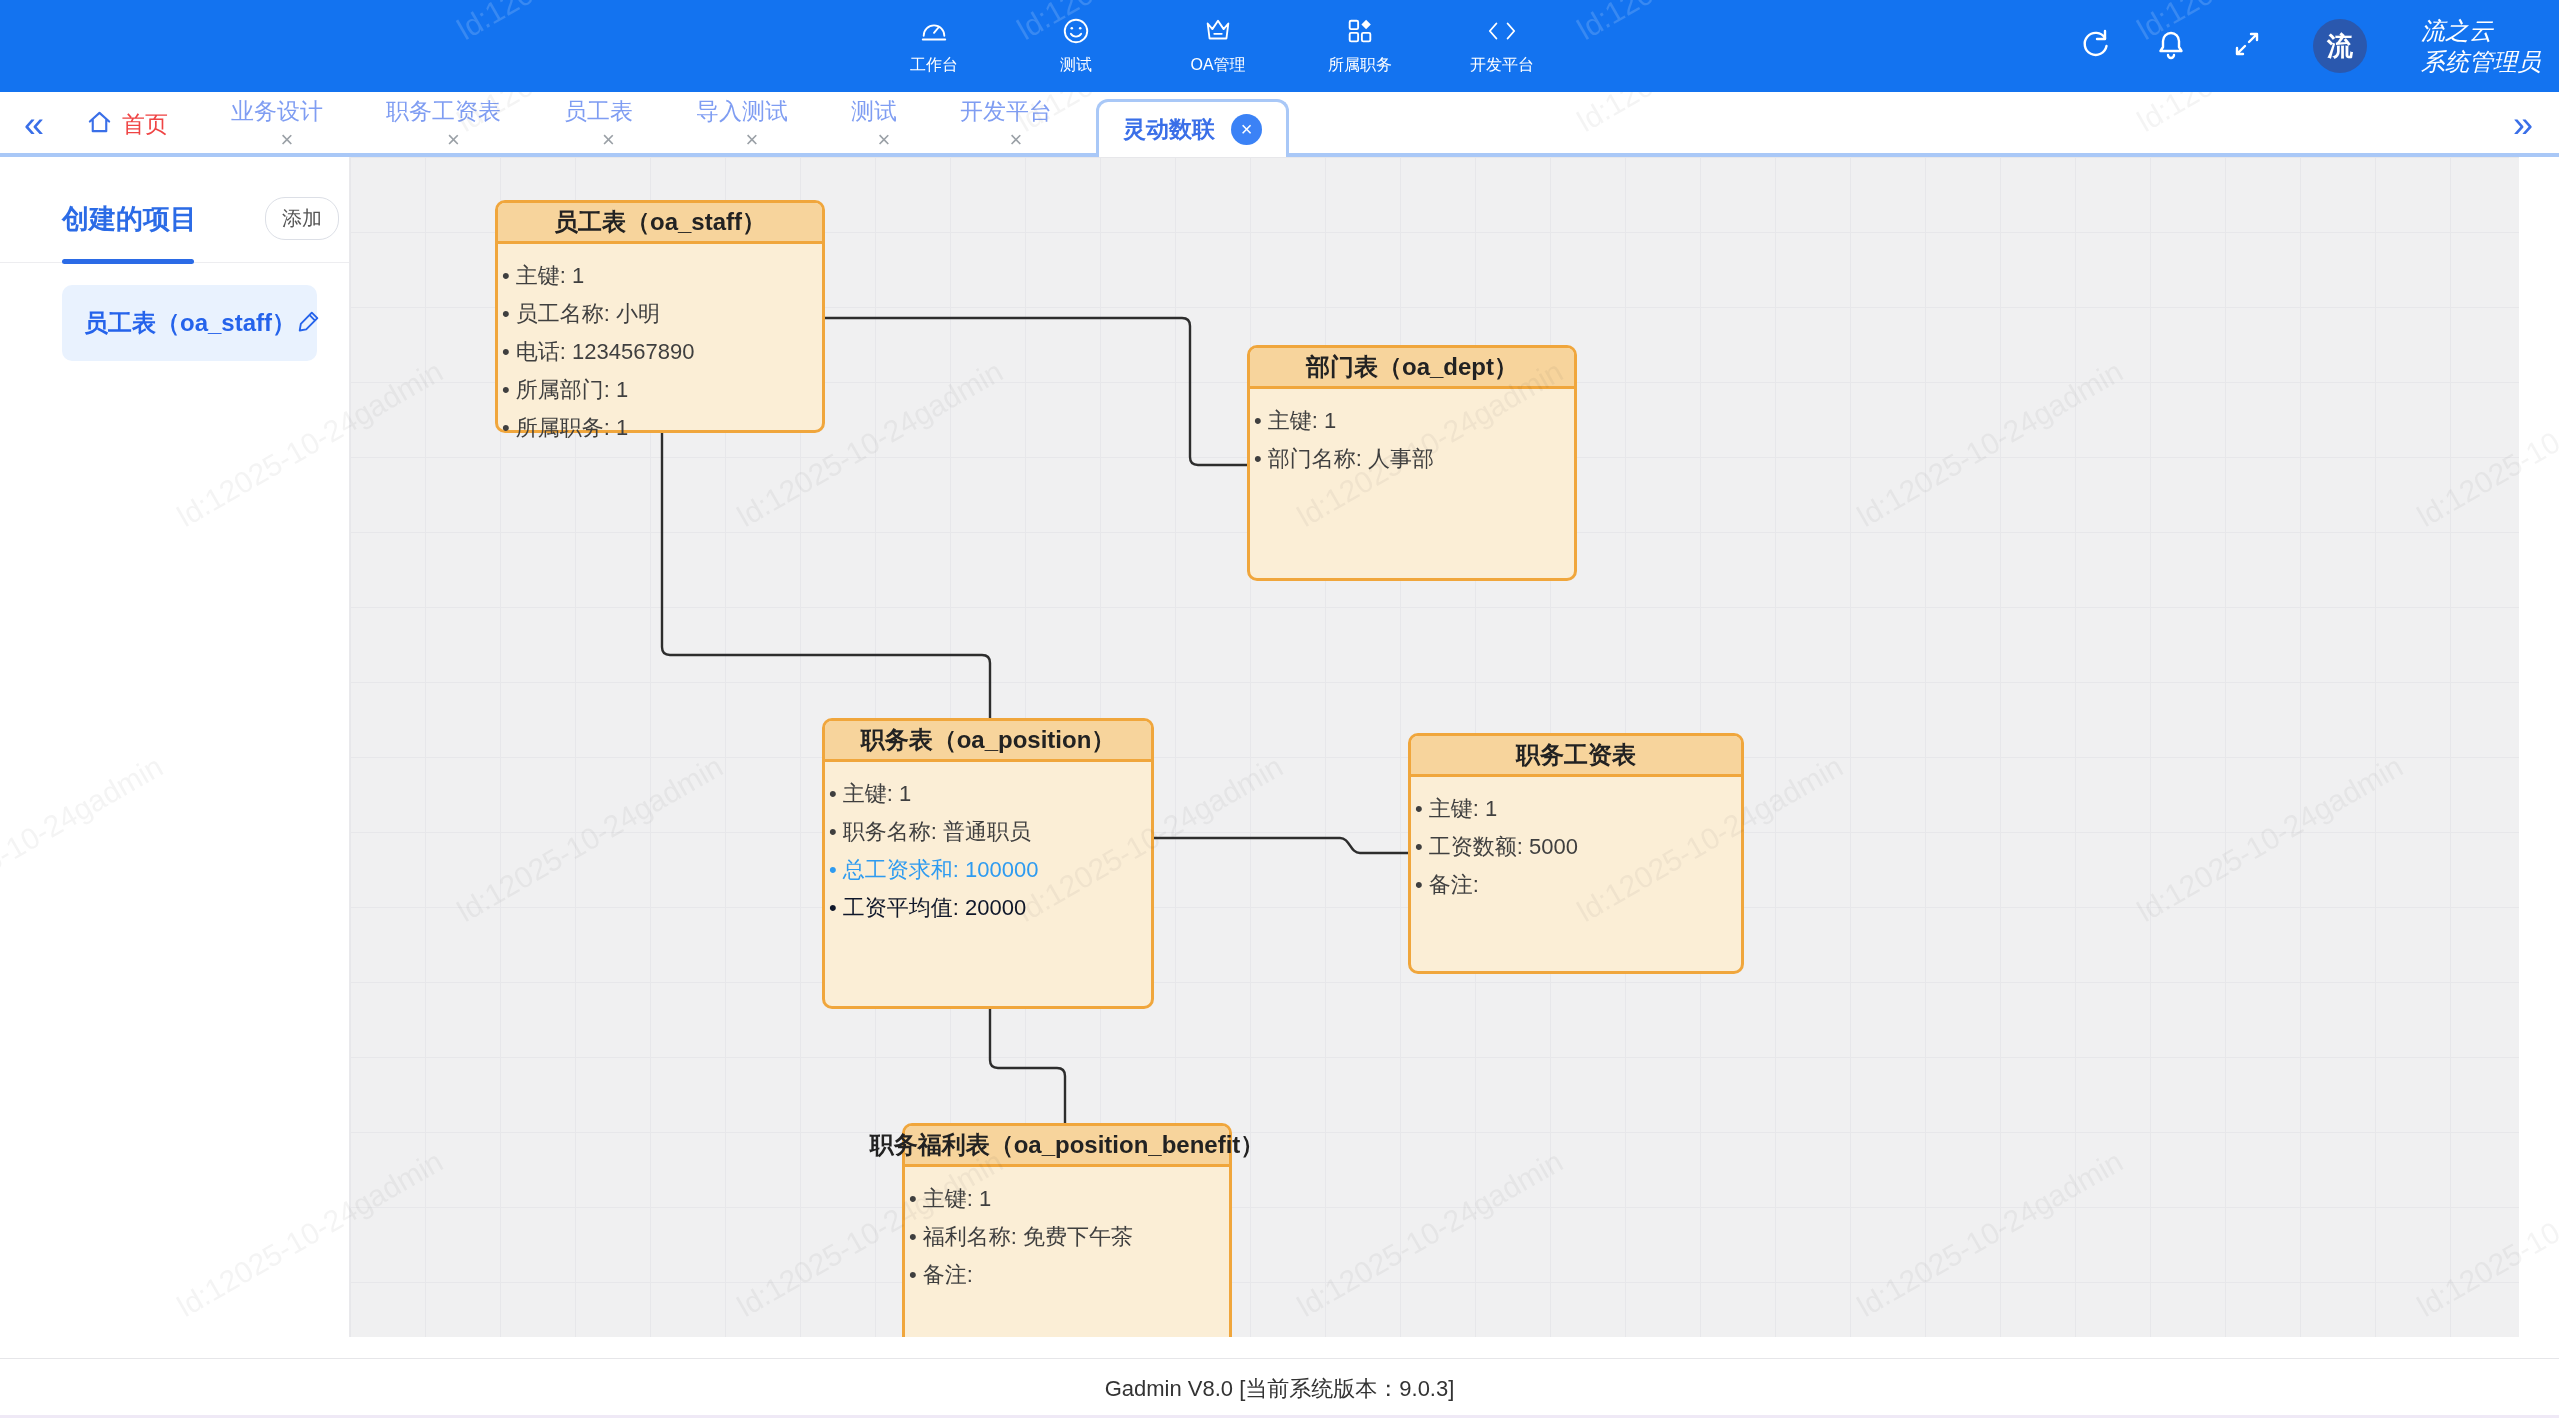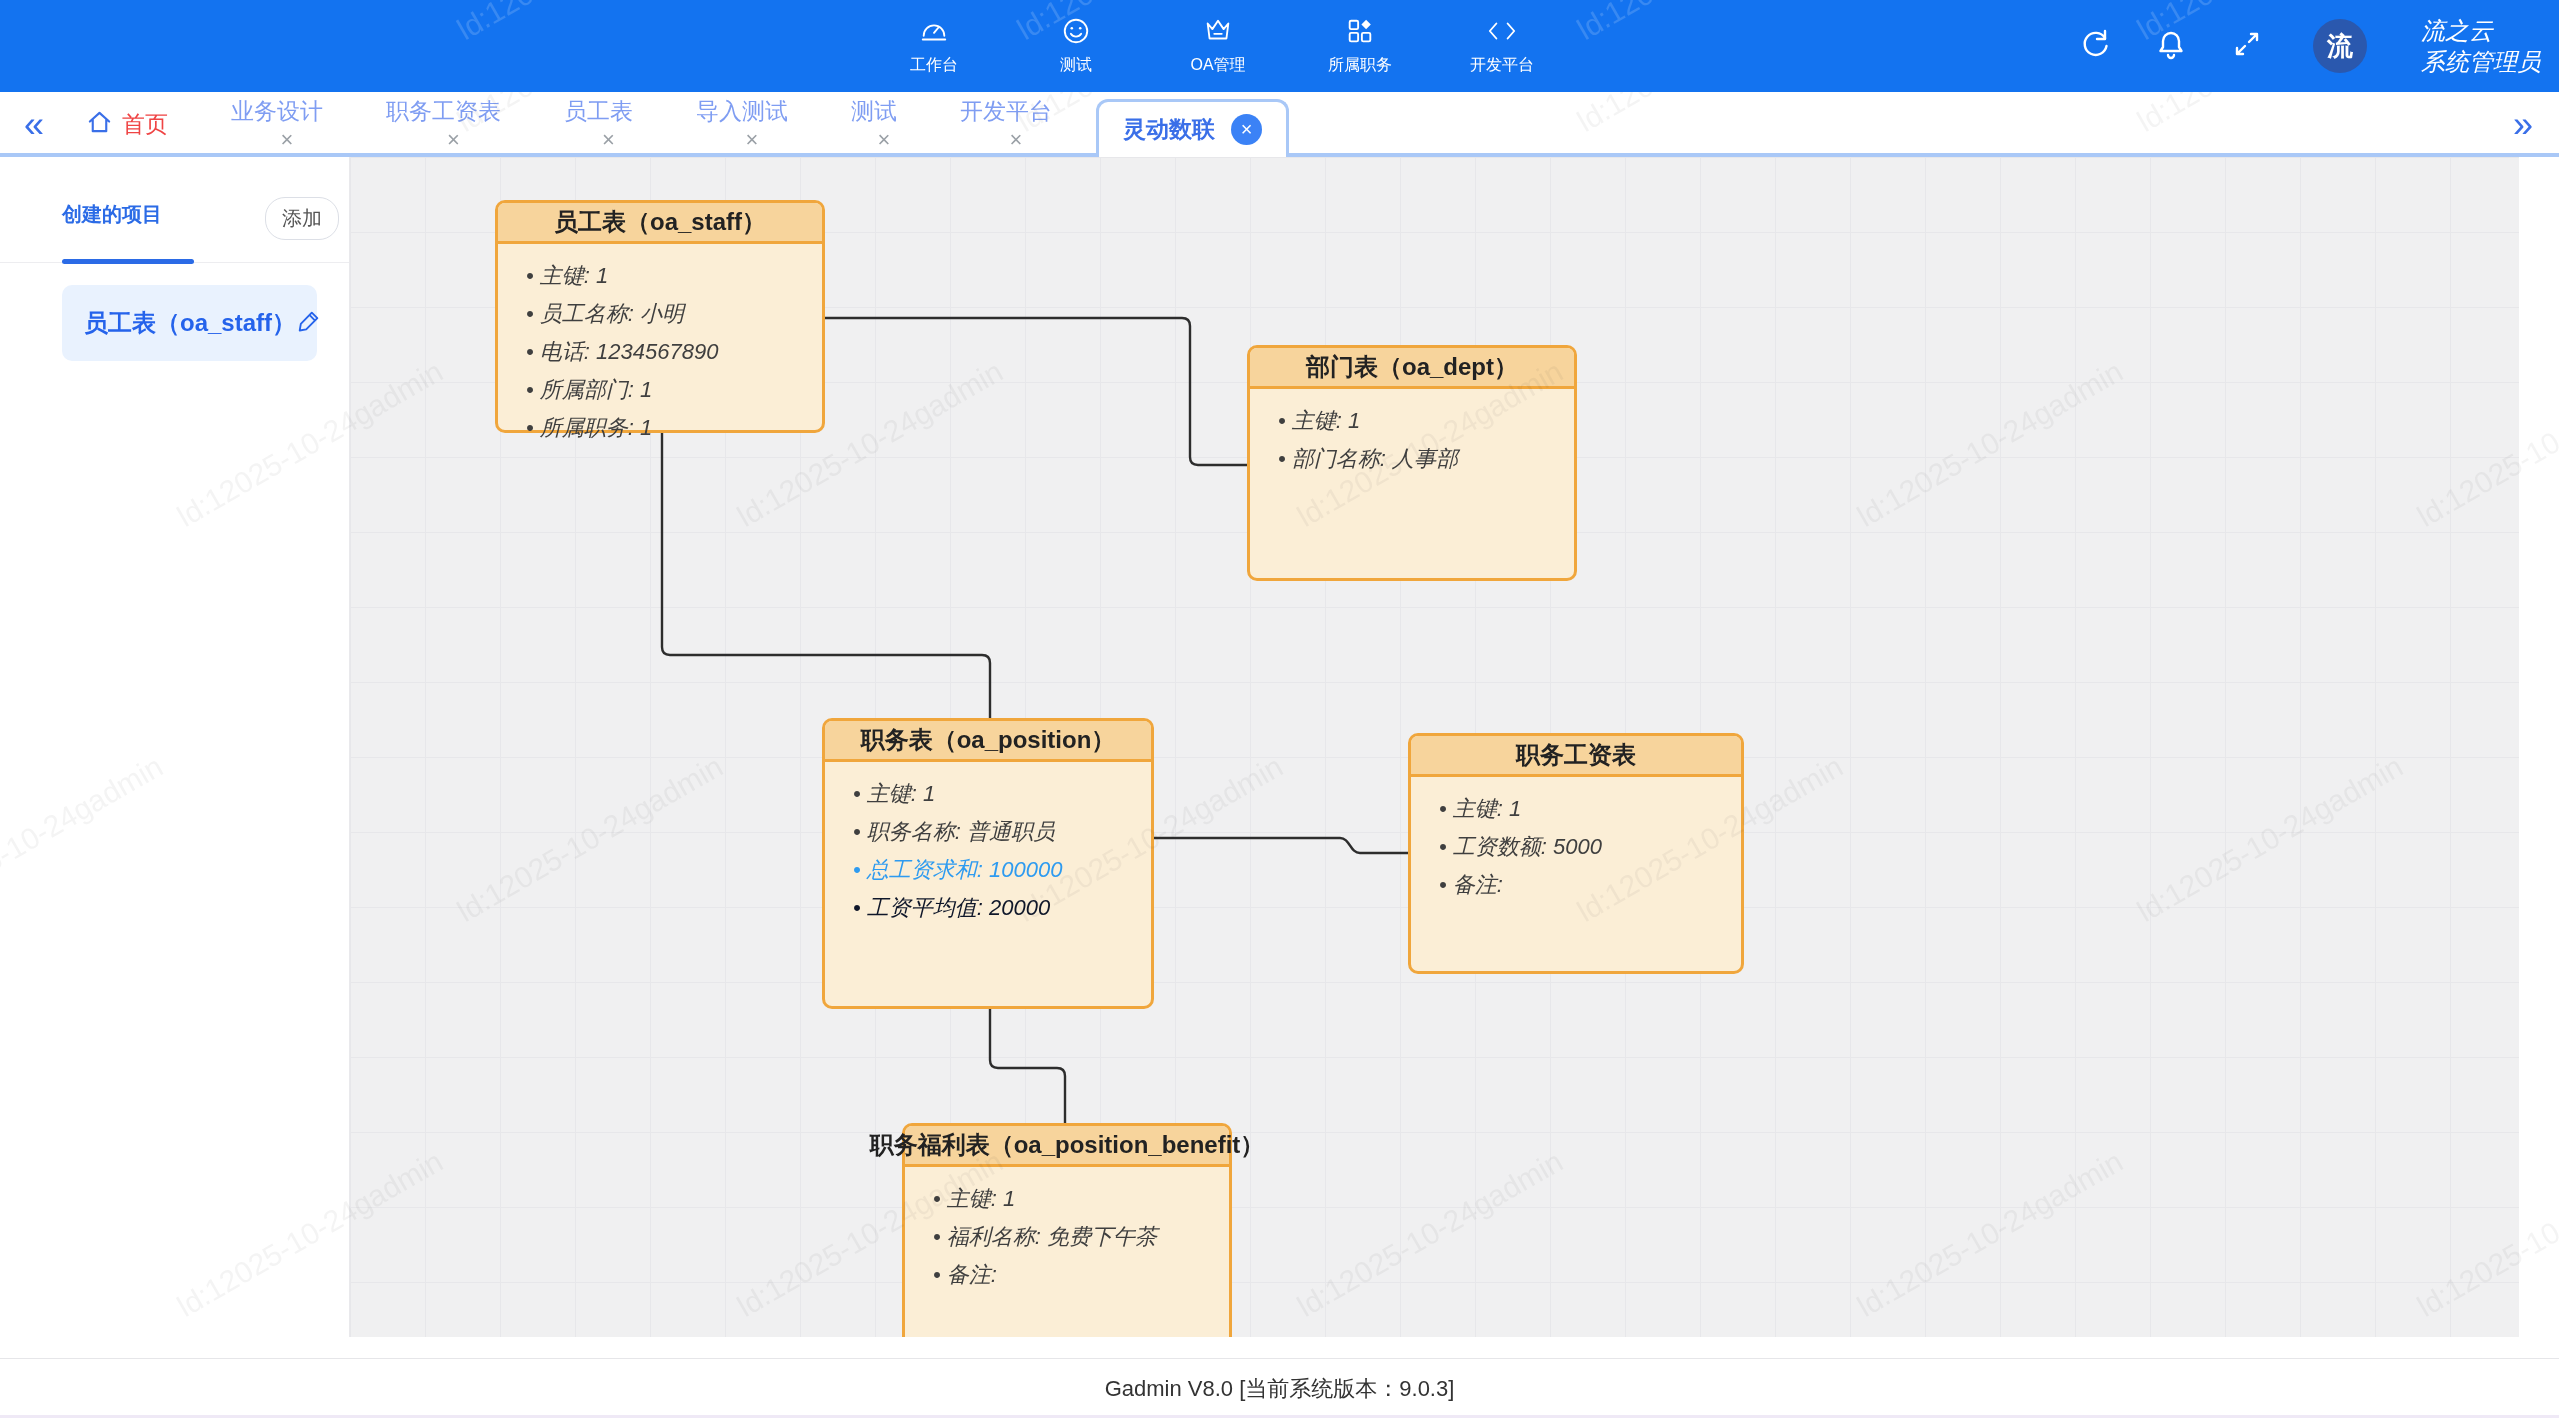--- a/index.html
+++ b/index.html
@@ -50,21 +50,21 @@
   .tab-active-close {
     width:31px; height:31px; border-radius:50%; background:#3b82f6; color:#fff;
     display:flex; align-items:center; justify-content:center; font-size:20px; cursor:pointer;
   }
   
   .sidebar {
     position:absolute; top:157px; left:0; width:350px; height:1180px; background:#fff;
     border-right:1px solid #e9e9ec;
   }
   .sb-head { display:flex; align-items:flex-start; justify-content:space-between; padding:44px 10px 0 62px; }
-  .sb-title { font-size:20px; font-weight:bold; color:#2b6be6; }
+  .sb-title { font-size:27px; font-weight:bold; color:#2b6be6; }
   .sb-add {
     font-size:20px; color:#555; background:#fff; border:1px solid #dcdfe6; border-radius:20px;
     padding:7px 16px; cursor:pointer; margin-top:-4px;
   }
   .sb-underline-row { position:relative; margin-top:18px; border-bottom:1px solid #ededf0; height:5px; }
   .sb-underline { position:absolute; left:62px; bottom:-2px; width:132px; height:5px; border-radius:3px; background:#2b6be6; }
   .sb-item {
     margin:22px 32px 0 62px; height:76px; background:#e9f2fe; border-radius:10px;
     display:flex; align-items:center; padding:0 22px; cursor:pointer;
   }
@@ -81,21 +81,21 @@
   .wires { position:absolute; top:0; left:0; width:2169px; height:1180px; }
   .wires path { stroke:#2d2d2d; stroke-width:2.4; fill:none; }
   .entity {
     position:absolute; border:3px solid #f0a63c; border-radius:10px; background:#fbeed6; cursor:move;
   }
   .entity-header {
     height:41px; background:#f7d49c; border-bottom:3px solid #f0a63c; border-radius:7px 7px 0 0;
     display:flex; align-items:center; justify-content:center;
     font-size:24px; font-weight:bold; color:#222; white-space:nowrap; overflow:visible;
   }
-  .entity-body { padding:13px 28px;font-style:italic; }
+  .entity-body { padding:13px 4px; }
   .field { font-size:22px; line-height:38px; color:#3f3f3f; white-space:nowrap; }
   
   .footer { position:absolute; top:1337px; left:0; width:2559px; height:81px; background:#fff; }
   .footer-inner {
     margin-top:21px; border-top:1px solid #e6e6e9; padding-top:15px;
     text-align:center; font-size:22px; color:#333;
   }
   .footer::after { content:""; position:absolute; bottom:0; left:0; right:0; height:3px; background:#efe9f6; }
   
   .wm-layer { position:absolute; pointer-events:none; overflow:hidden; z-index:6; }

